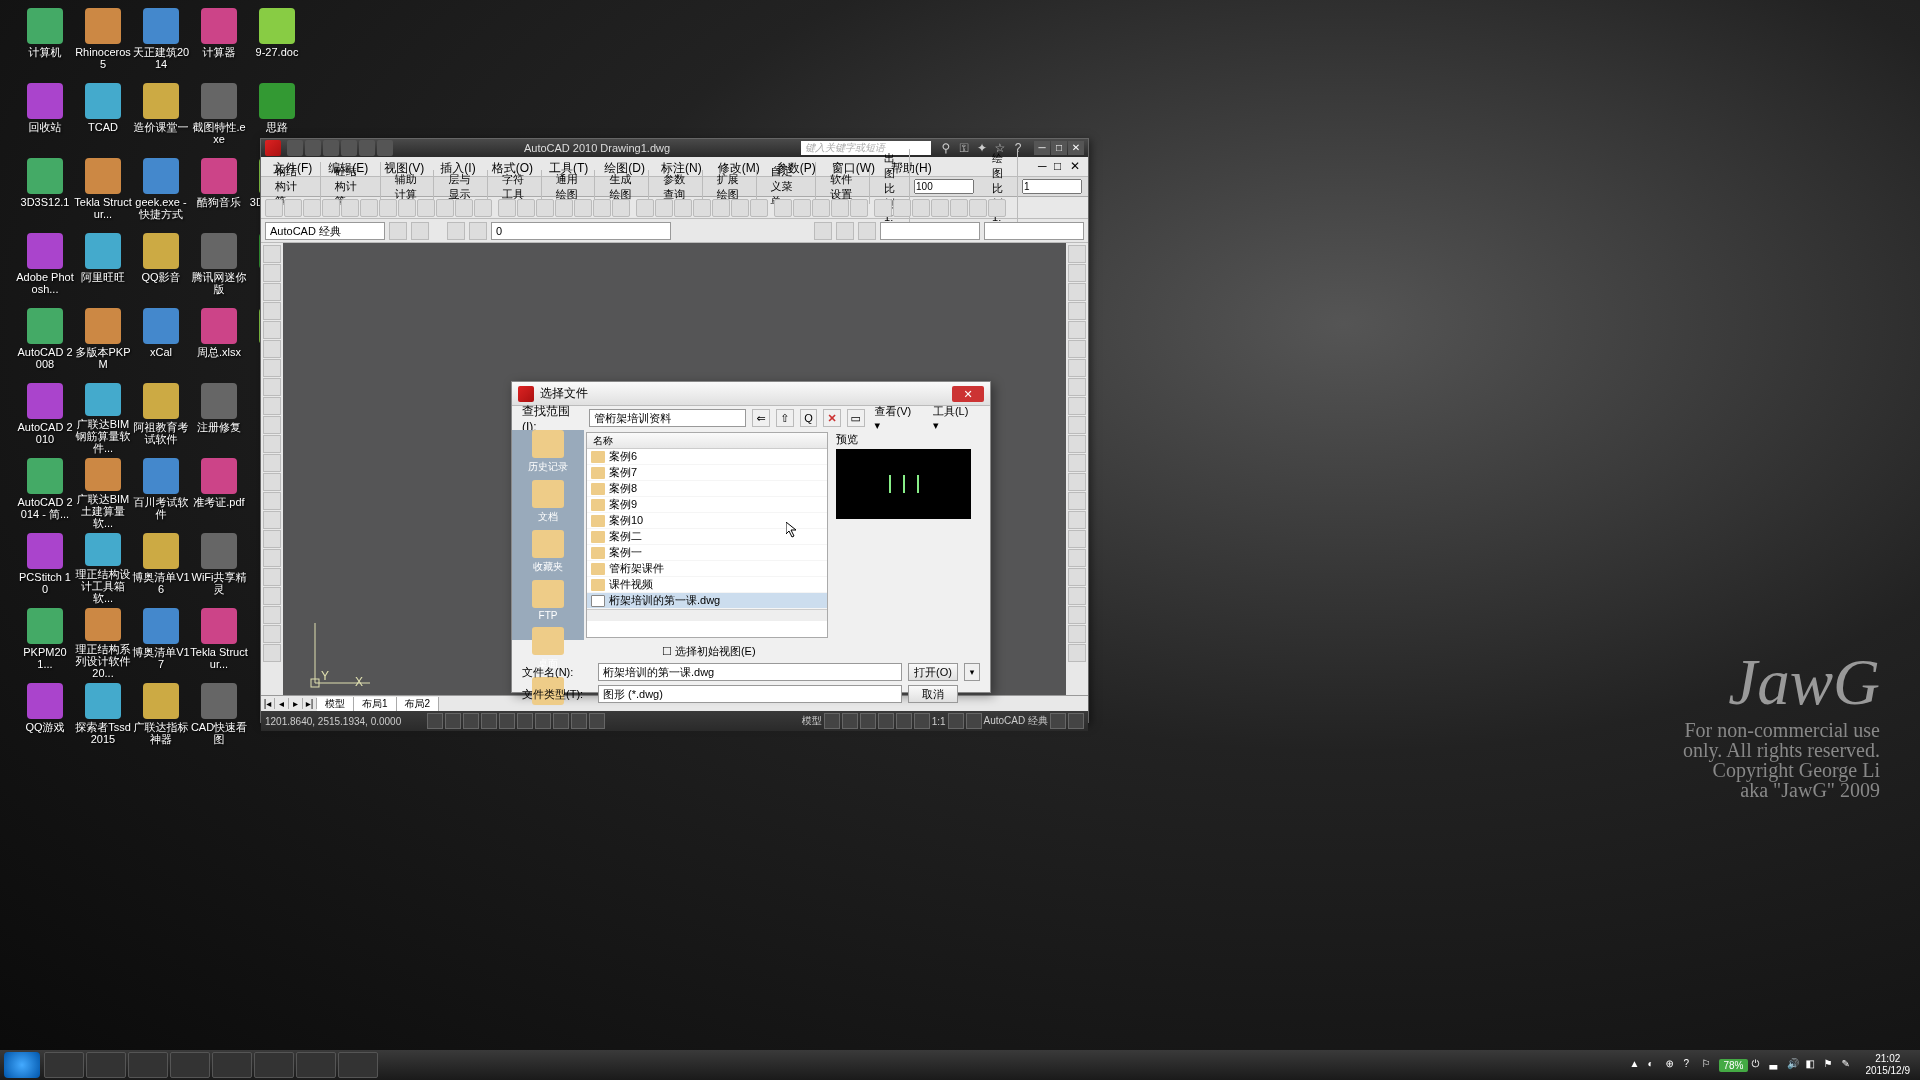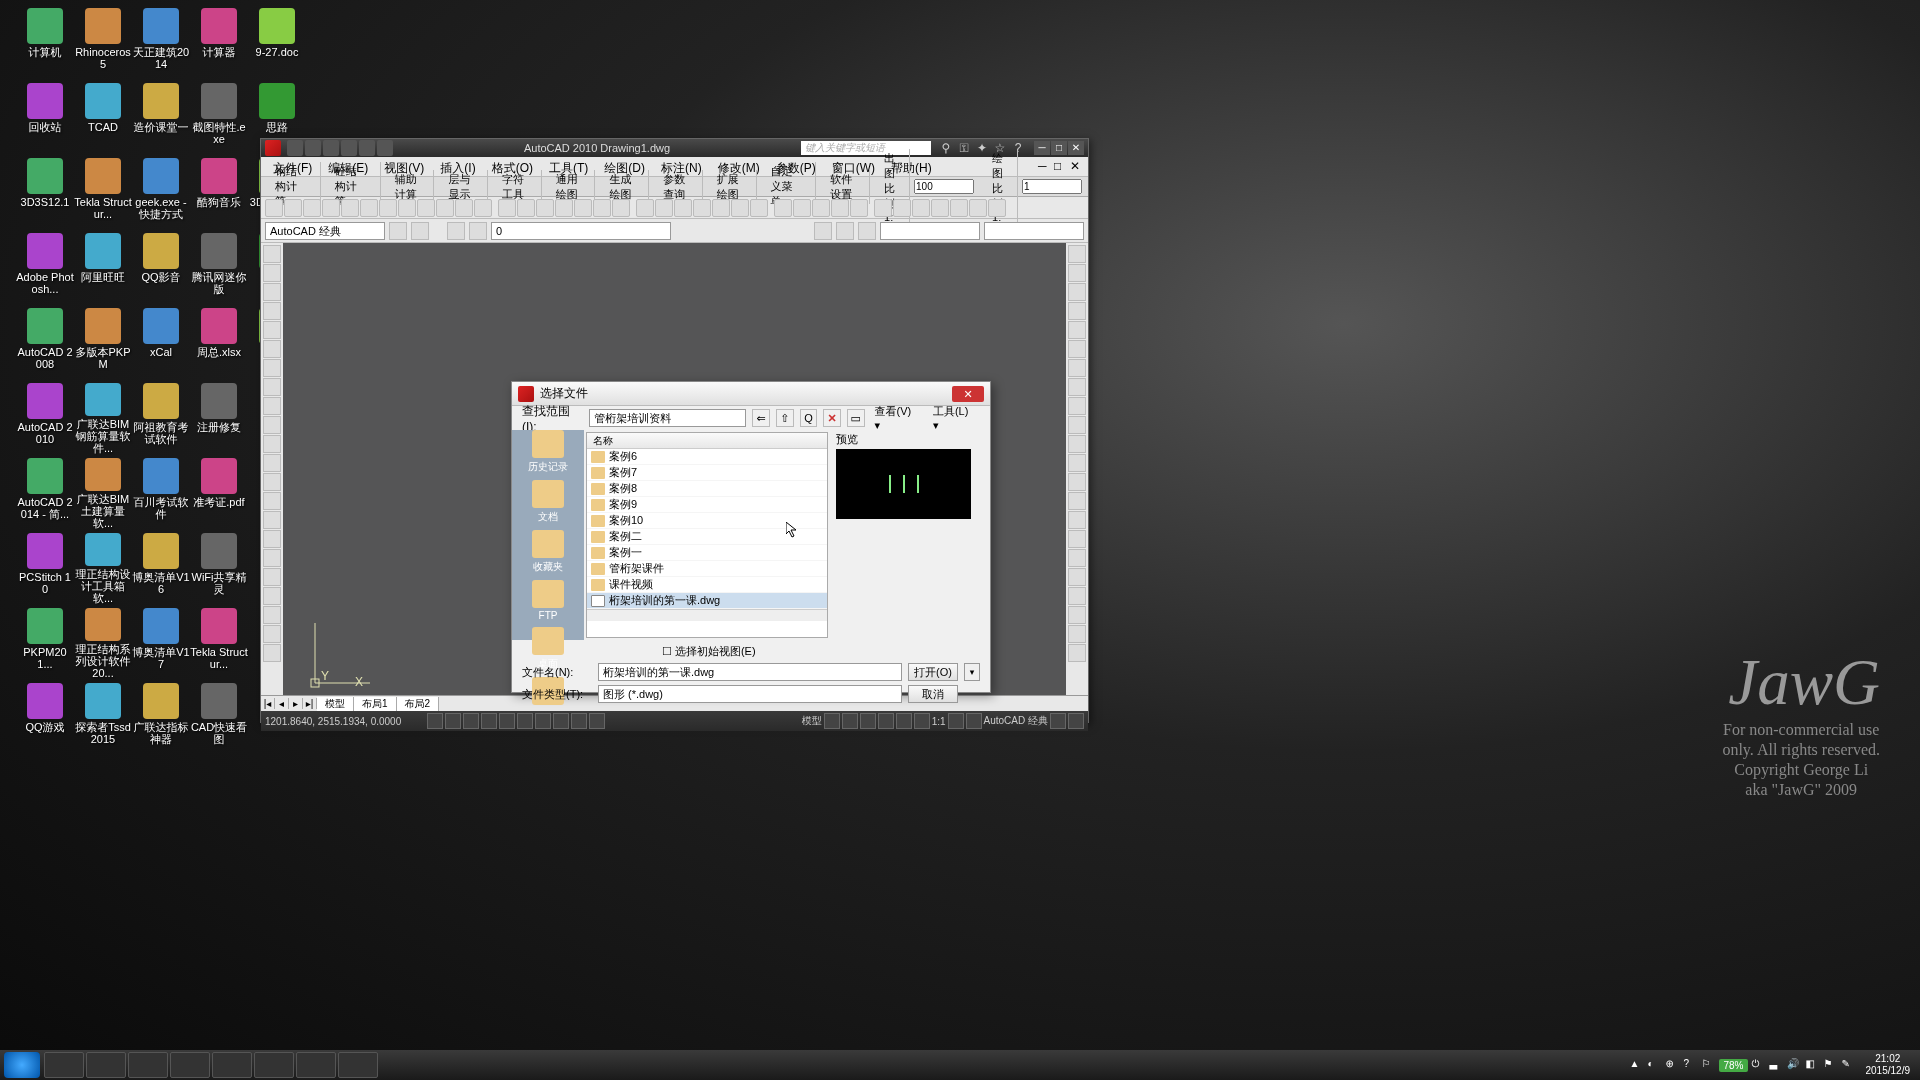--- a/index.html
+++ b/index.html
@@ -5,21 +5,21 @@
 * { box-sizing: border-box; margin: 0; padding: 0; }
 body { font-family: "Microsoft YaHei", sans-serif; font-size: 12px; background: #1a1a1a; width: 1920px; height: 1080px; overflow: hidden; position: relative; }
 .desktop { width: 100%; height: 100%; background: radial-gradient(ellipse at 70% 30%, #555 0%, #222 40%, #0a0a0a 100%); position: relative; }
 .desktop-icons { position: absolute; top: 4px; left: 16px; display: grid; grid-template-columns: repeat(5, 58px); grid-auto-rows: 75px; gap: 0; }
 .d-icon { width: 58px; height: 75px; display: flex; flex-direction: column; align-items: center; cursor: pointer; }
 .d-icon .ic { width: 36px; height: 36px; background: #4a6; border-radius: 4px; margin-top: 4px; }
 .d-icon .lbl { color: #fff; font-size: 11px; text-align: center; line-height: 12px; margin-top: 2px; text-shadow: 1px 1px 2px #000; word-break: break-all; }
 
 .watermark { position: absolute; right: 40px; bottom: 280px; color: #888; font-family: Georgia, serif; text-align: right; }
 .watermark .sig { font-size: 65px; font-style: italic; color: #999; }
-.watermark .txt { font-size: 16px; line-height: 20px; text-align: center; }
+.watermark .txt { font-size: 20px; line-height: 20px; }
 
 .autocad-window { position: absolute; left: 260px; top: 118px; width: 829px; height: 585px; background: #e8e8e8; border: 1px solid #666; box-shadow: 2px 2px 8px rgba(0,0,0,0.5); margin-top: 20px; }
 .titlebar { height: 18px; background: linear-gradient(#4a4a4a, #2a2a2a); display: flex; align-items: center; padding: 0 4px; }
 .titlebar .ac-icon { width: 16px; height: 16px; background: linear-gradient(135deg, #d22, #a11); border-radius: 2px; }
 .titlebar .qat { display: flex; gap: 2px; margin-left: 6px; }
 .titlebar .qat span { width: 16px; height: 16px; background: #555; border-radius: 2px; }
 .titlebar .ttl { flex: 1; text-align: center; color: #ddd; font-size: 11px; }
 .titlebar .search { width: 130px; height: 14px; background: #fff; font-size: 10px; font-style: italic; color: #aaa; padding: 0 4px; }
 .titlebar .rtools { display: flex; gap: 4px; margin: 0 8px; }
 .titlebar .rtools span { width: 14px; height: 14px; color: #ccc; text-align: center; }

